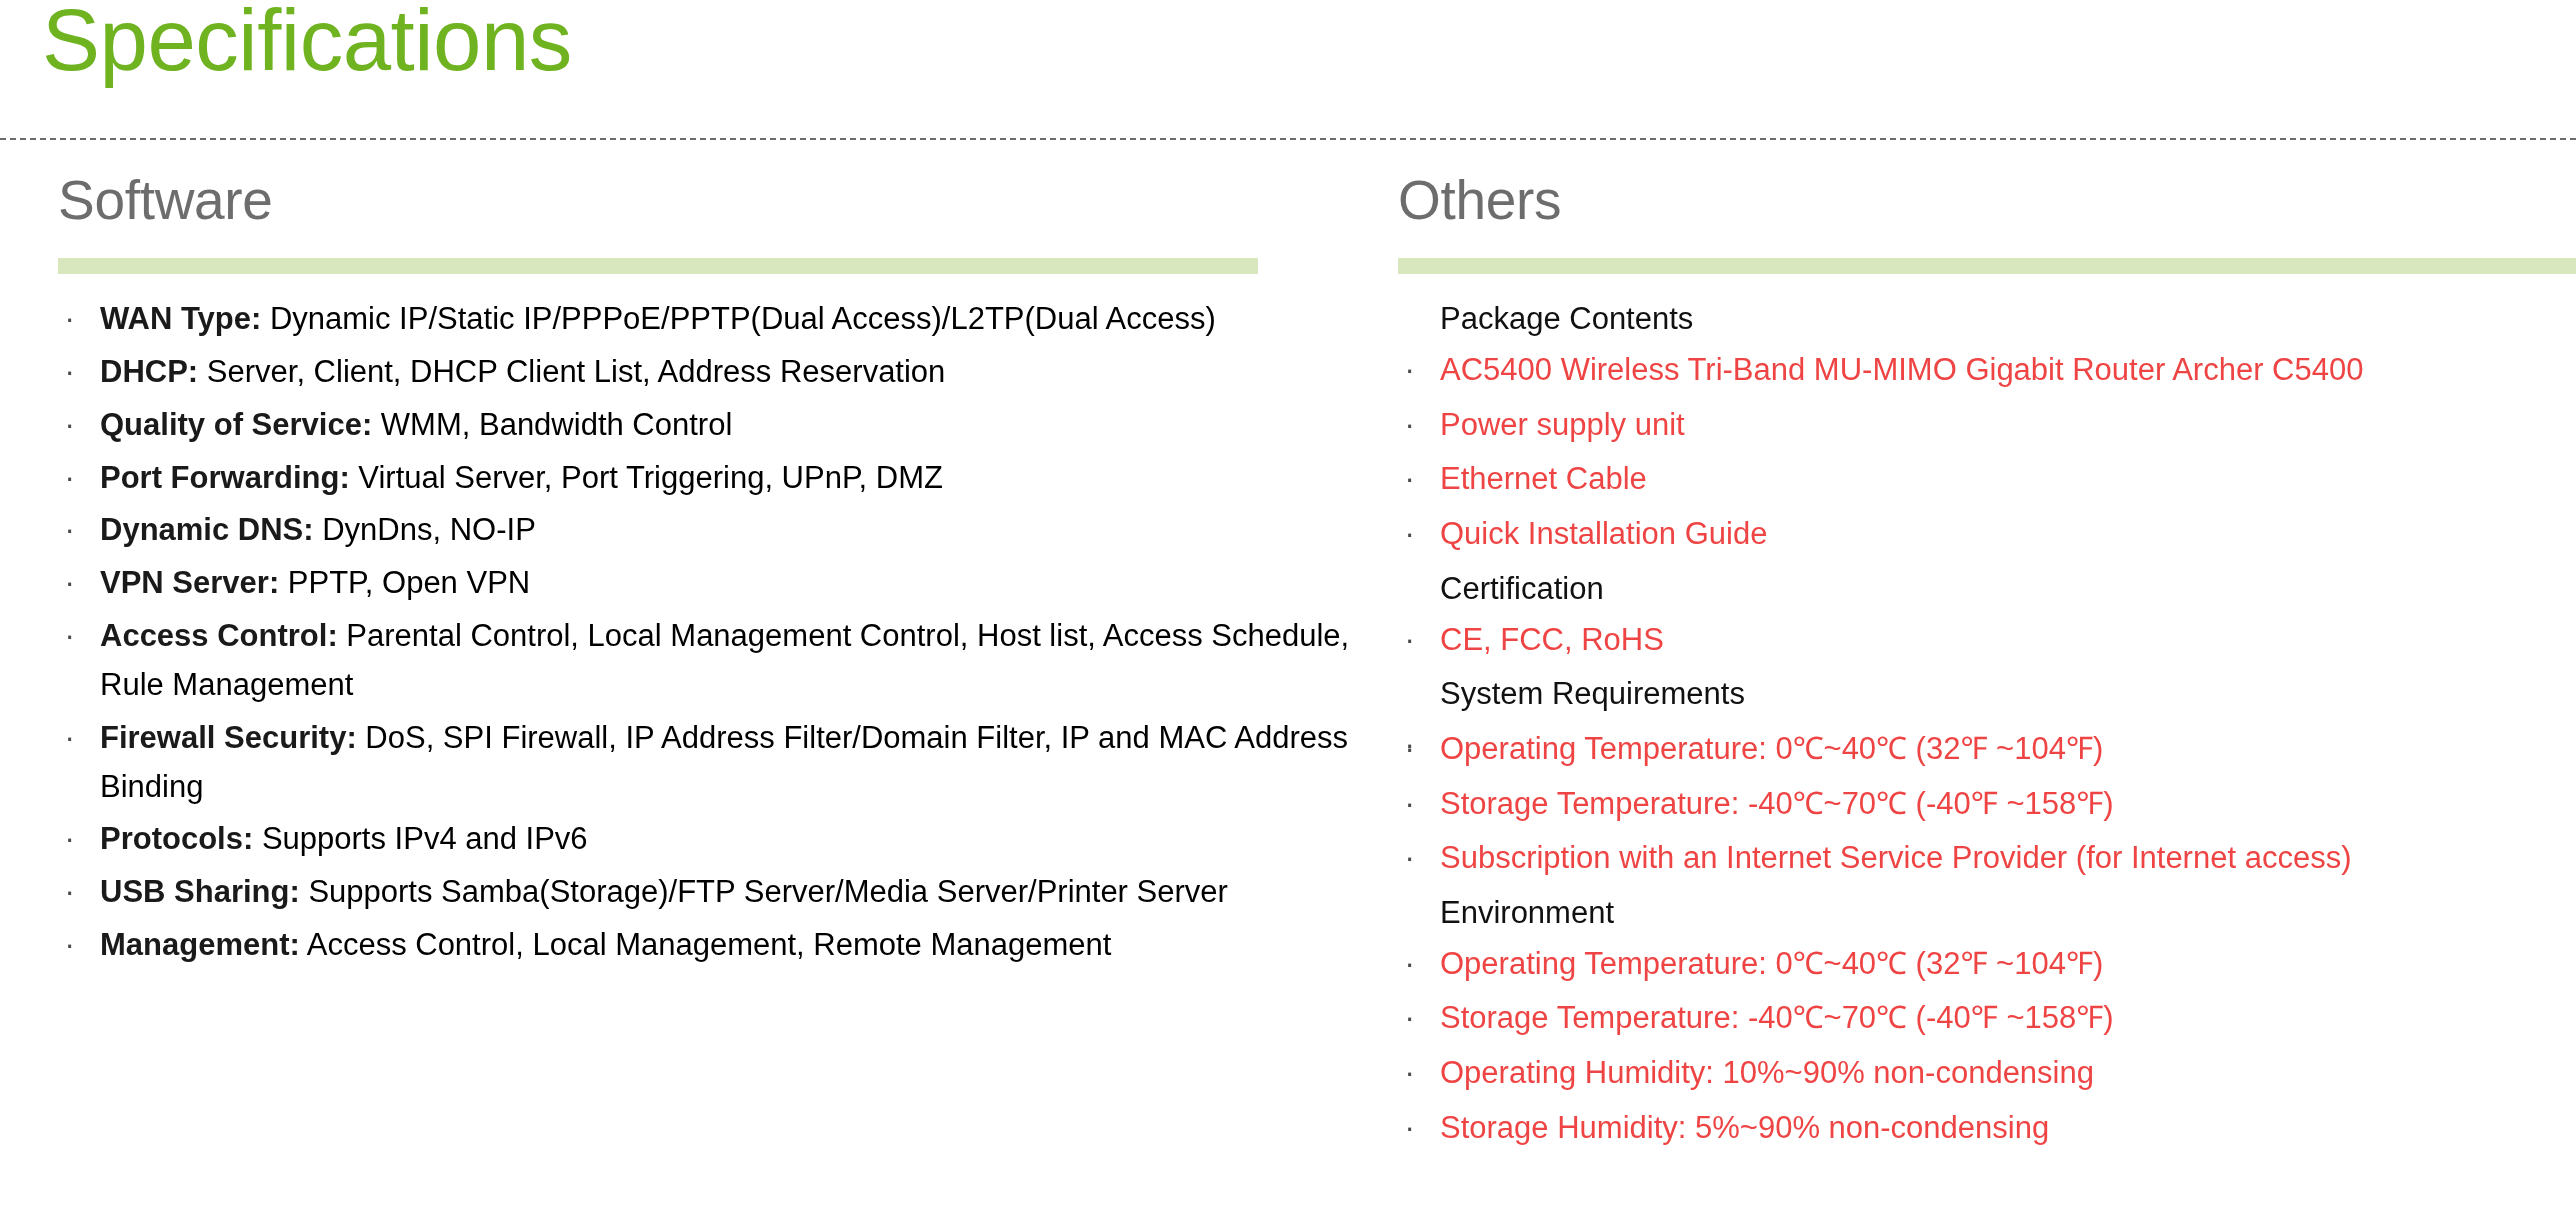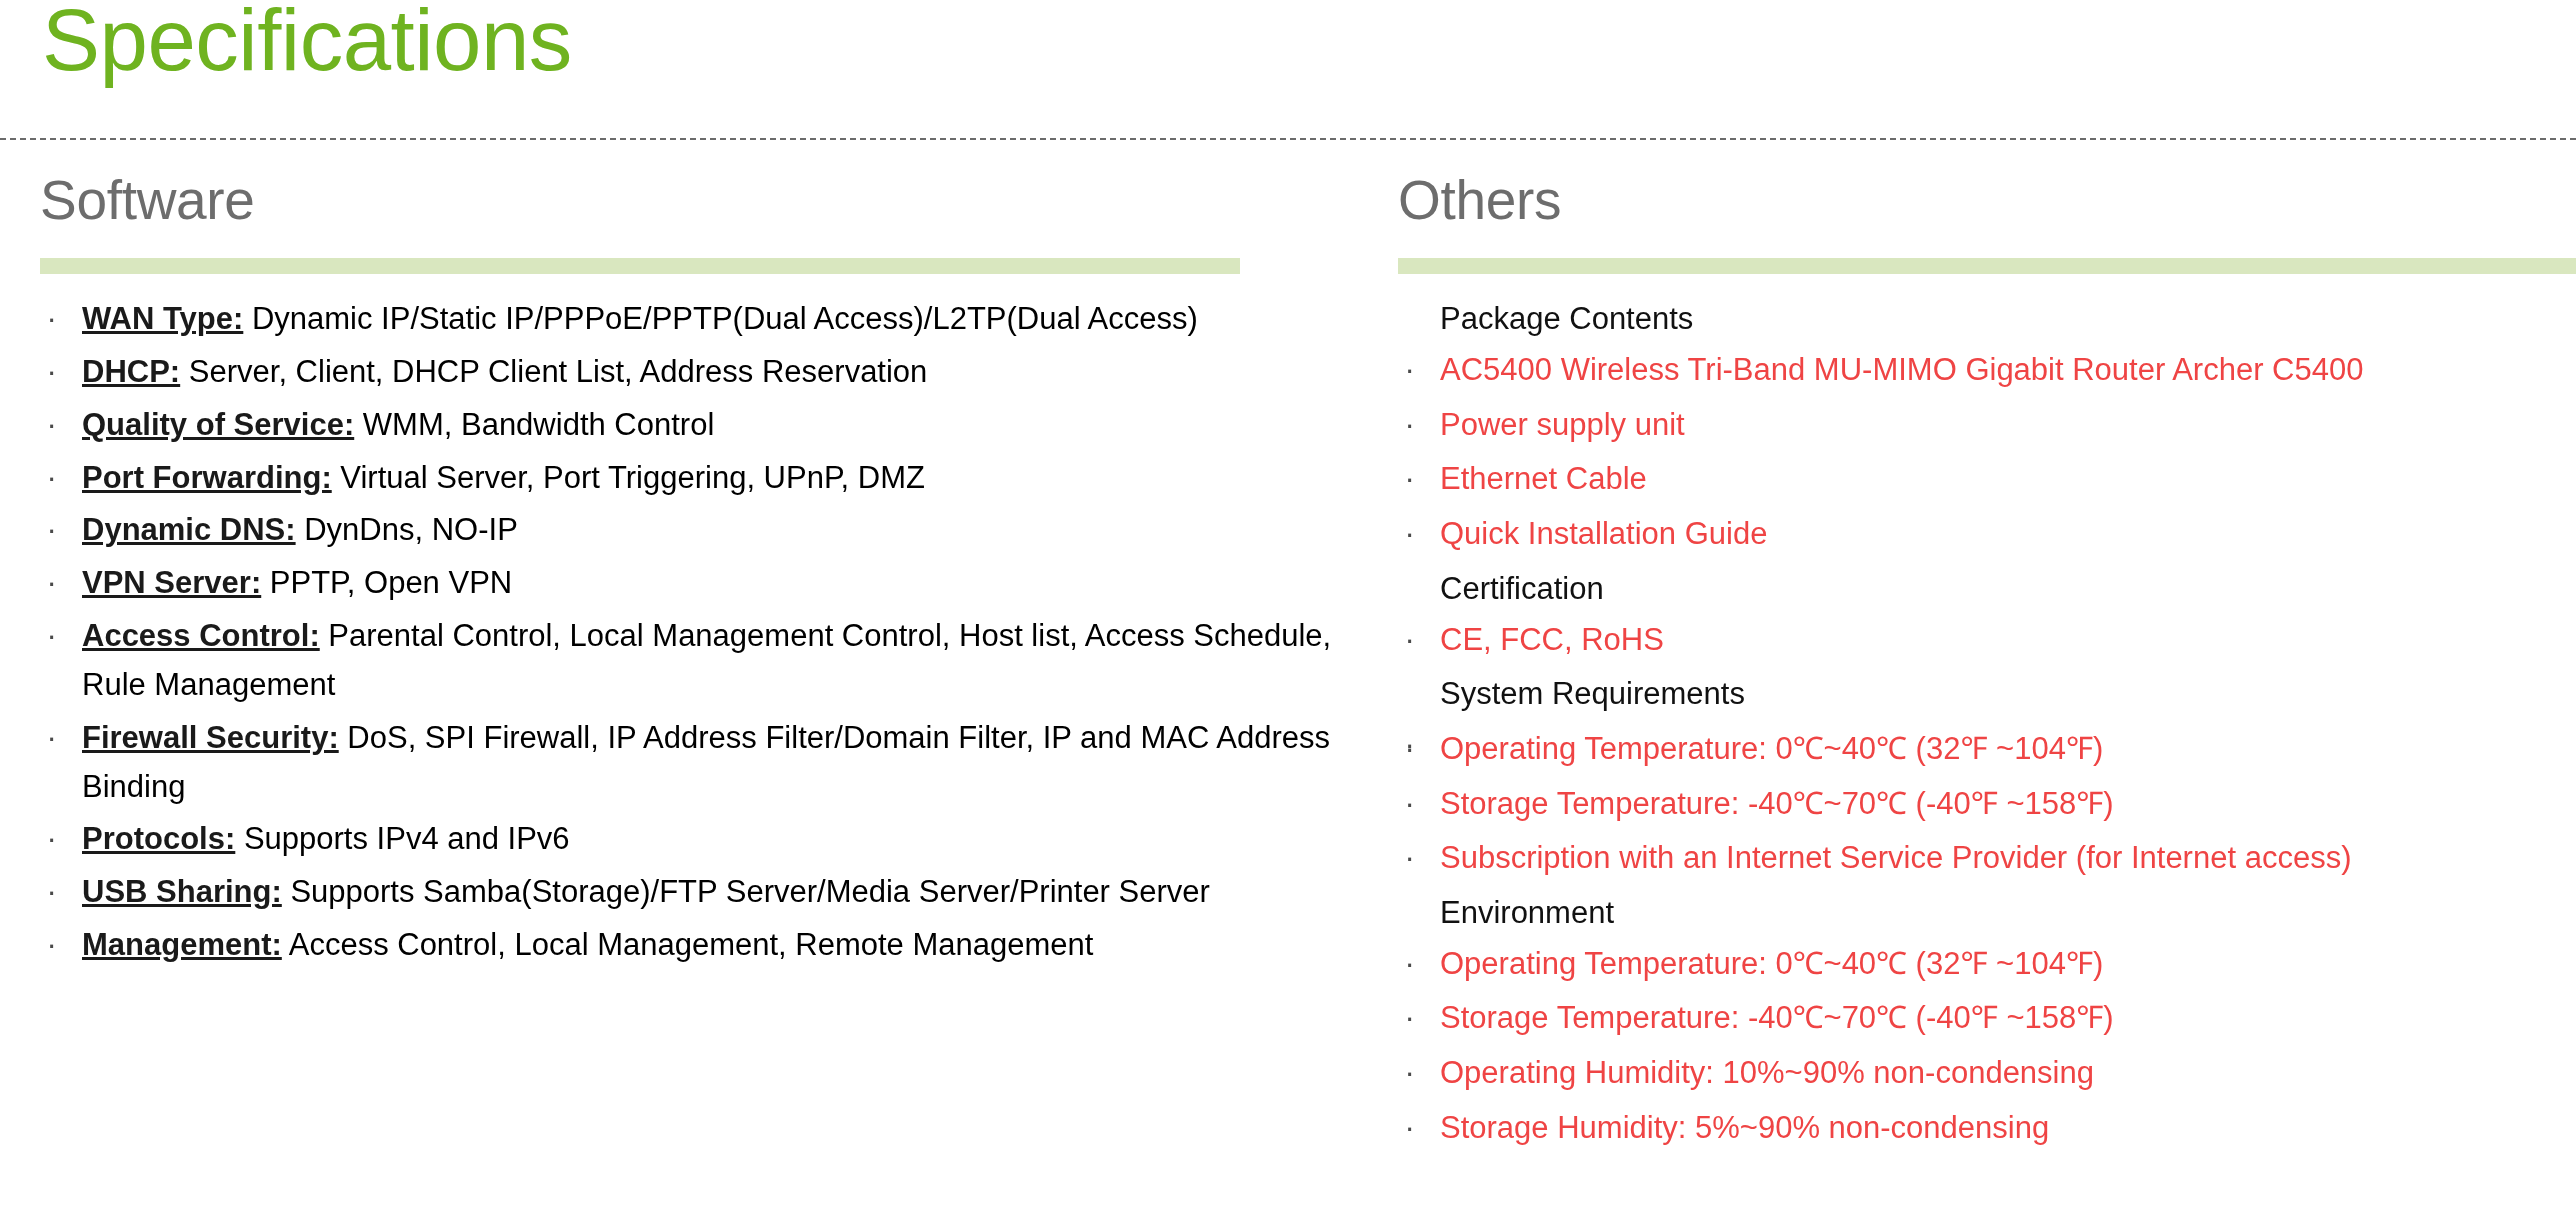--- a/index.html
+++ b/index.html
@@ -51,21 +51,21 @@
     top: 166px;
     width: 2576px;
     display: flex;
     flex-direction: row;
     align-items: flex-start;
   }
 
   .col {
     position: relative;
   }
-  .col-left  { width: 1377px; padding-left: 40px; box-sizing: border-box; }
+  .col-left  { width: 1377px; padding-left: 40px; box-sizing: border-box; margin-left: 18px; }
   .col-right { width: 1199px; padding-left: 21px; box-sizing: border-box; }
 
   .col-head {
     font-size: 55px;
     line-height: 1.1;
     font-weight: 400;
     color: #6d6d6d;
     letter-spacing: -0.3px;
     white-space: nowrap;
     margin: 0 0 28px 0;
@@ -101,21 +101,20 @@
     left: 6.6px;
     top: 0;
     font-size: 31px;
     line-height: 1.58;
     color: #4a4a4a;
   }
 
   .item .lbl {
     color: #1a1a1a;
     font-weight: bold;
-    text-decoration: underline;
   }
   .item .val {
     color: #000000;
   }
 
   
   .subhead {
     position: relative;
     font-size: 31px;
     line-height: 1.58;

